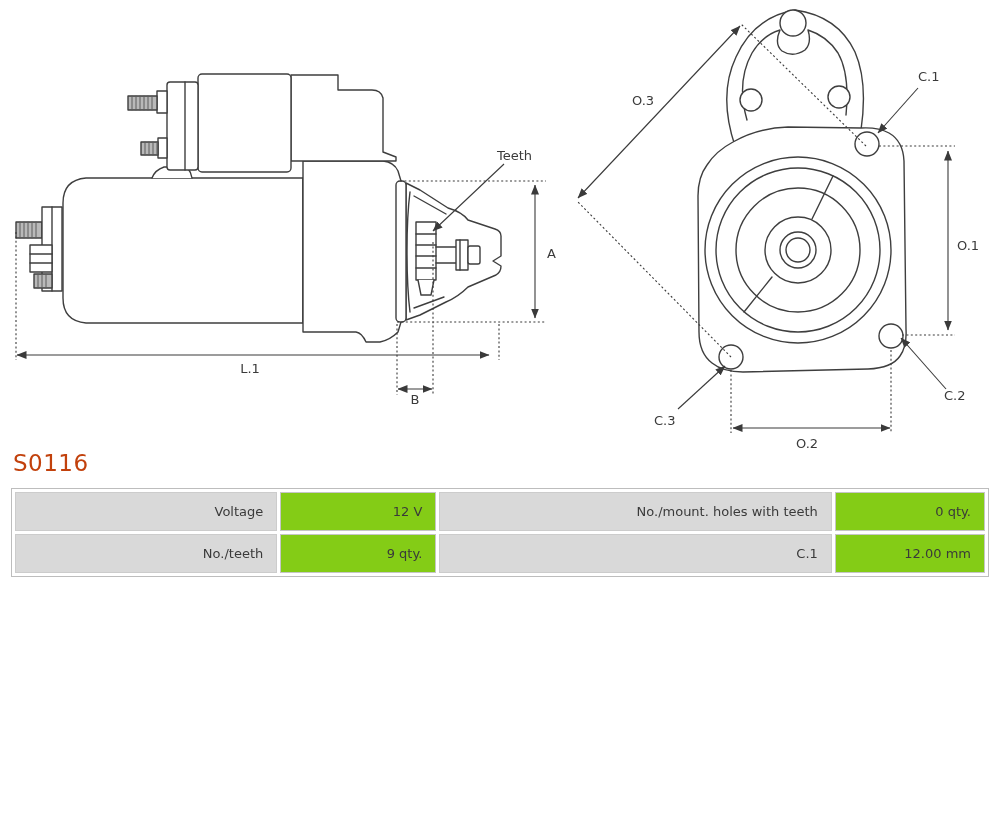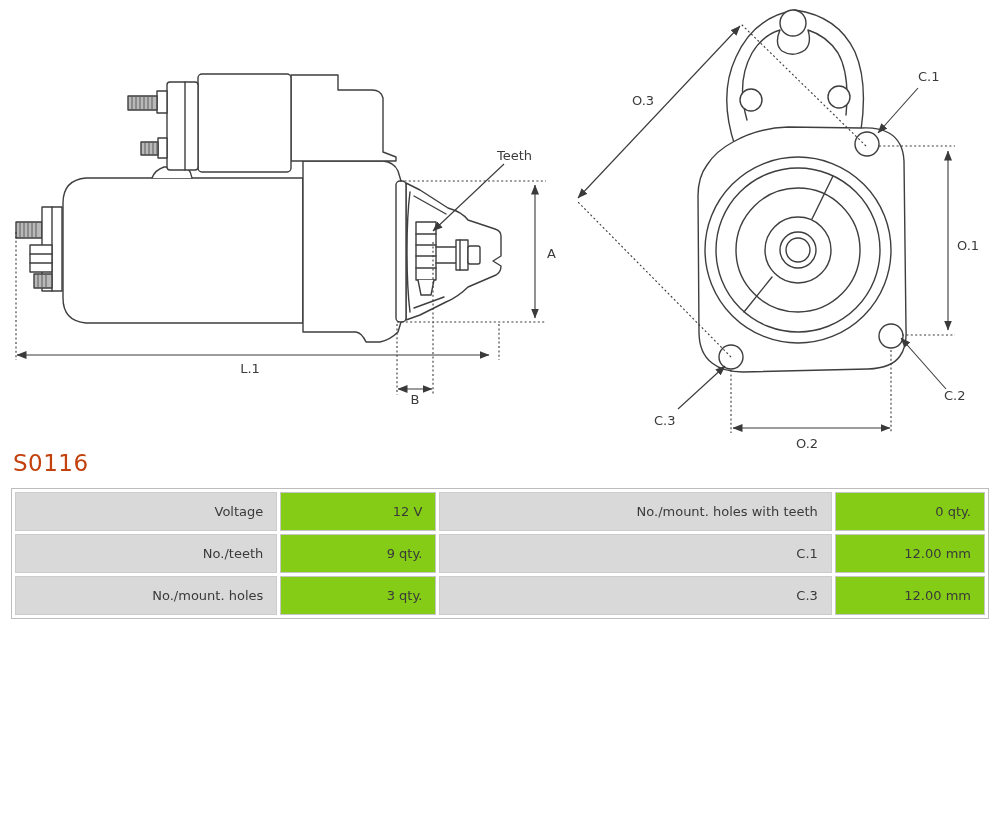--- a/index.html
+++ b/index.html
@@ -150,22 +150,16 @@
       <td class="val">12 V</td>
       <td class="lbl">No./mount. holes with teeth</td>
       <td class="val">0 qty.</td>
     </tr>
     <tr>
       <td class="lbl">No./teeth</td>
       <td class="val">9 qty.</td>
       <td class="lbl">C.1</td>
       <td class="val">12.00 mm</td>
     </tr>
-    <tr>
-      <td class="lbl">No./mount. holes</td>
-      <td class="val">3 qty.</td>
-      <td class="lbl">C.3</td>
-      <td class="val">12.00 mm</td>
-    </tr>
   </tbody>
 </table>
 
 </div>
 
 </body></html>

